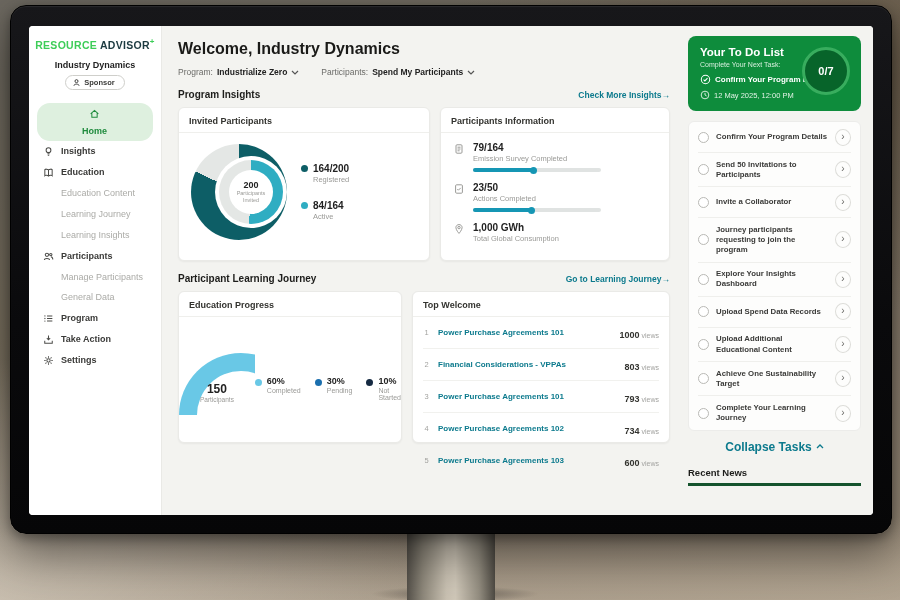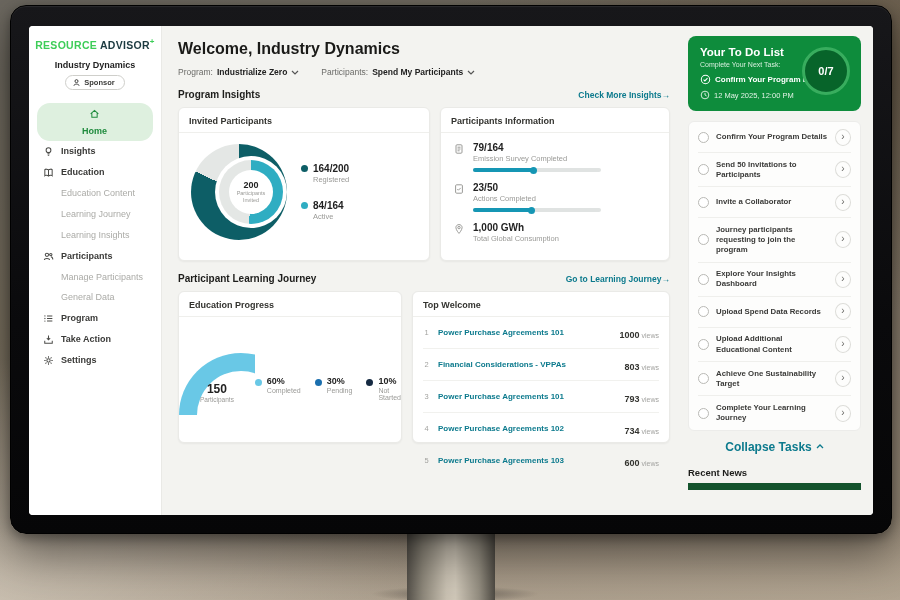--- a/index.html
+++ b/index.html
@@ -111,21 +111,21 @@
     font-size:11px;font-weight:bold;color:#fff;}
   .tasks{background:#fdfdfc;border:1px solid #ececea;border-radius:6px;margin-top:10px;padding:0 9px;}
   .task-row{display:flex;align-items:center;gap:7px;padding:6.5px 0;border-bottom:1px solid #efefec;cursor:pointer;}
   .task-row:last-child{border-bottom:none;}
   .task-radio{width:9px;height:9px;border:1.2px solid #b9b9b5;border-radius:50%;flex-shrink:0;background:#fff;}
   .task-label{flex:1;font-size:7.8px;font-weight:bold;color:#3a3a38;line-height:1.3;}
   .task-chevron{width:14px;height:14px;border:1px solid #ddddd9;border-radius:50%;flex-shrink:0;
     display:flex;align-items:center;justify-content:center;color:#6b6b68;font-size:10px;line-height:1;padding-bottom:1px;}
   .collapse-link{display:flex;align-items:center;justify-content:center;gap:4px;
     font-size:12px;font-weight:bold;color:#0c7a8d;padding:9px 0 7px;cursor:pointer;}
-  .recent-news{font-size:9.5px;font-weight:bold;color:#1d1d1b;padding:6px 0 5px;border-bottom:7px solid #14532d;}
+  .recent-news{font-size:9.5px;font-weight:bold;color:#1d1d1b;padding:6px 0 5px;border-bottom:3px solid #14532d;}
   svg{display:block;}
 </style>
 </head>
 <body>
 
 <div class="stand-shadow"></div>
 <div class="stand"></div>
 
 <div class="monitor">
   <div class="screen">

